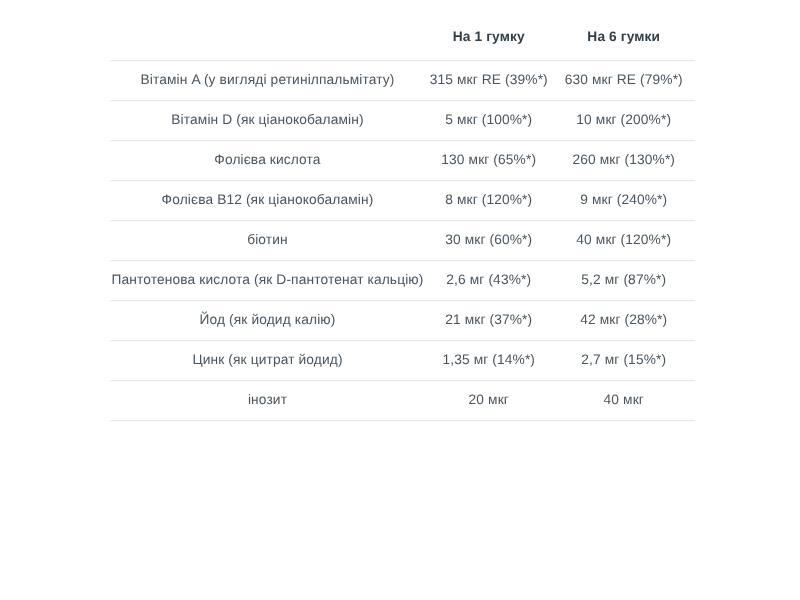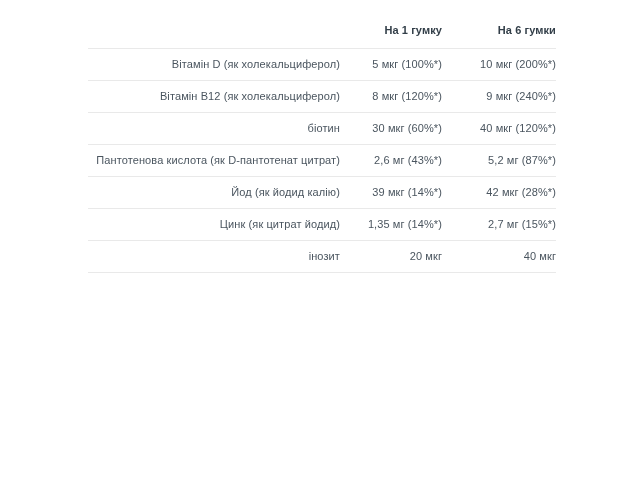--- a/index.html
+++ b/index.html
@@ -25,21 +25,21 @@
     border-collapse: collapse;
     table-layout: fixed;
     width: 468px;
     font-size: 11px;
     color: #4a555f;
   }
   col.c1 { width: 252px; }
   col.c2 { width: 102px; }
   col.c3 { width: 114px; }
   th, td {
-    text-align: right;
+    text-align: center;
     vertical-align: middle;
     white-space: nowrap;
     overflow: visible;
     font-weight: normal;
   }
   thead th {
     padding: 10px 0 11px 0;
     border-bottom: 1px solid #e9e9e9;
     font-weight: bold;
     color: #323e48;
@@ -66,42 +66,52 @@
         </colgroup>
       <thead>
         <tr>
           <th></th>
           <th>На 1 гумку</th>
           <th>На 6 гумки</th>
         </tr>
       </thead>
       <tbody>
         <tr>
-          <td>Вітамін D (як холекальциферол)</td>
+          <td>Вітамін A (у вигляді ретинілпальмітату)</td>
+          <td>315 мкг RE (39%*)</td>
+          <td>630 мкг RE (79%*)</td>
+        </tr>
+        <tr>
+          <td>Вітамін D (як ціанокобаламін)</td>
           <td>5 мкг (100%*)</td>
           <td>10 мкг (200%*)</td>
         </tr>
         <tr>
-          <td>Вітамін B12 (як холекальциферол)</td>
+          <td>Фолієва кислота</td>
+          <td>130 мкг (65%*)</td>
+          <td>260 мкг (130%*)</td>
+        </tr>
+        <tr>
+          <td>Фолієва B12 (як ціанокобаламін)</td>
           <td>8 мкг (120%*)</td>
           <td>9 мкг (240%*)</td>
         </tr>
         <tr>
           <td>біотин</td>
           <td>30 мкг (60%*)</td>
           <td>40 мкг (120%*)</td>
         </tr>
         <tr>
-          <td>Пантотенова кислота (як D-пантотенат цитрат)</td>
+          <td>Пантотенова кислота (як D-пантотенат кальцію)</td>
           <td>2,6 мг (43%*)</td>
           <td>5,2 мг (87%*)</td>
         </tr>
         <tr>
           <td>Йод (як йодид калію)</td>
-          <td>39 мкг (14%*)</td>
+          <td>21 мкг (37%*)</td>
           <td>42 мкг (28%*)</td>
         </tr>
         <tr>
           <td>Цинк (як цитрат йодид)</td>
           <td>1,35 мг (14%*)</td>
           <td>2,7 мг (15%*)</td>
         </tr>
         <tr>
           <td>інозит</td>
           <td>20 мкг</td>

